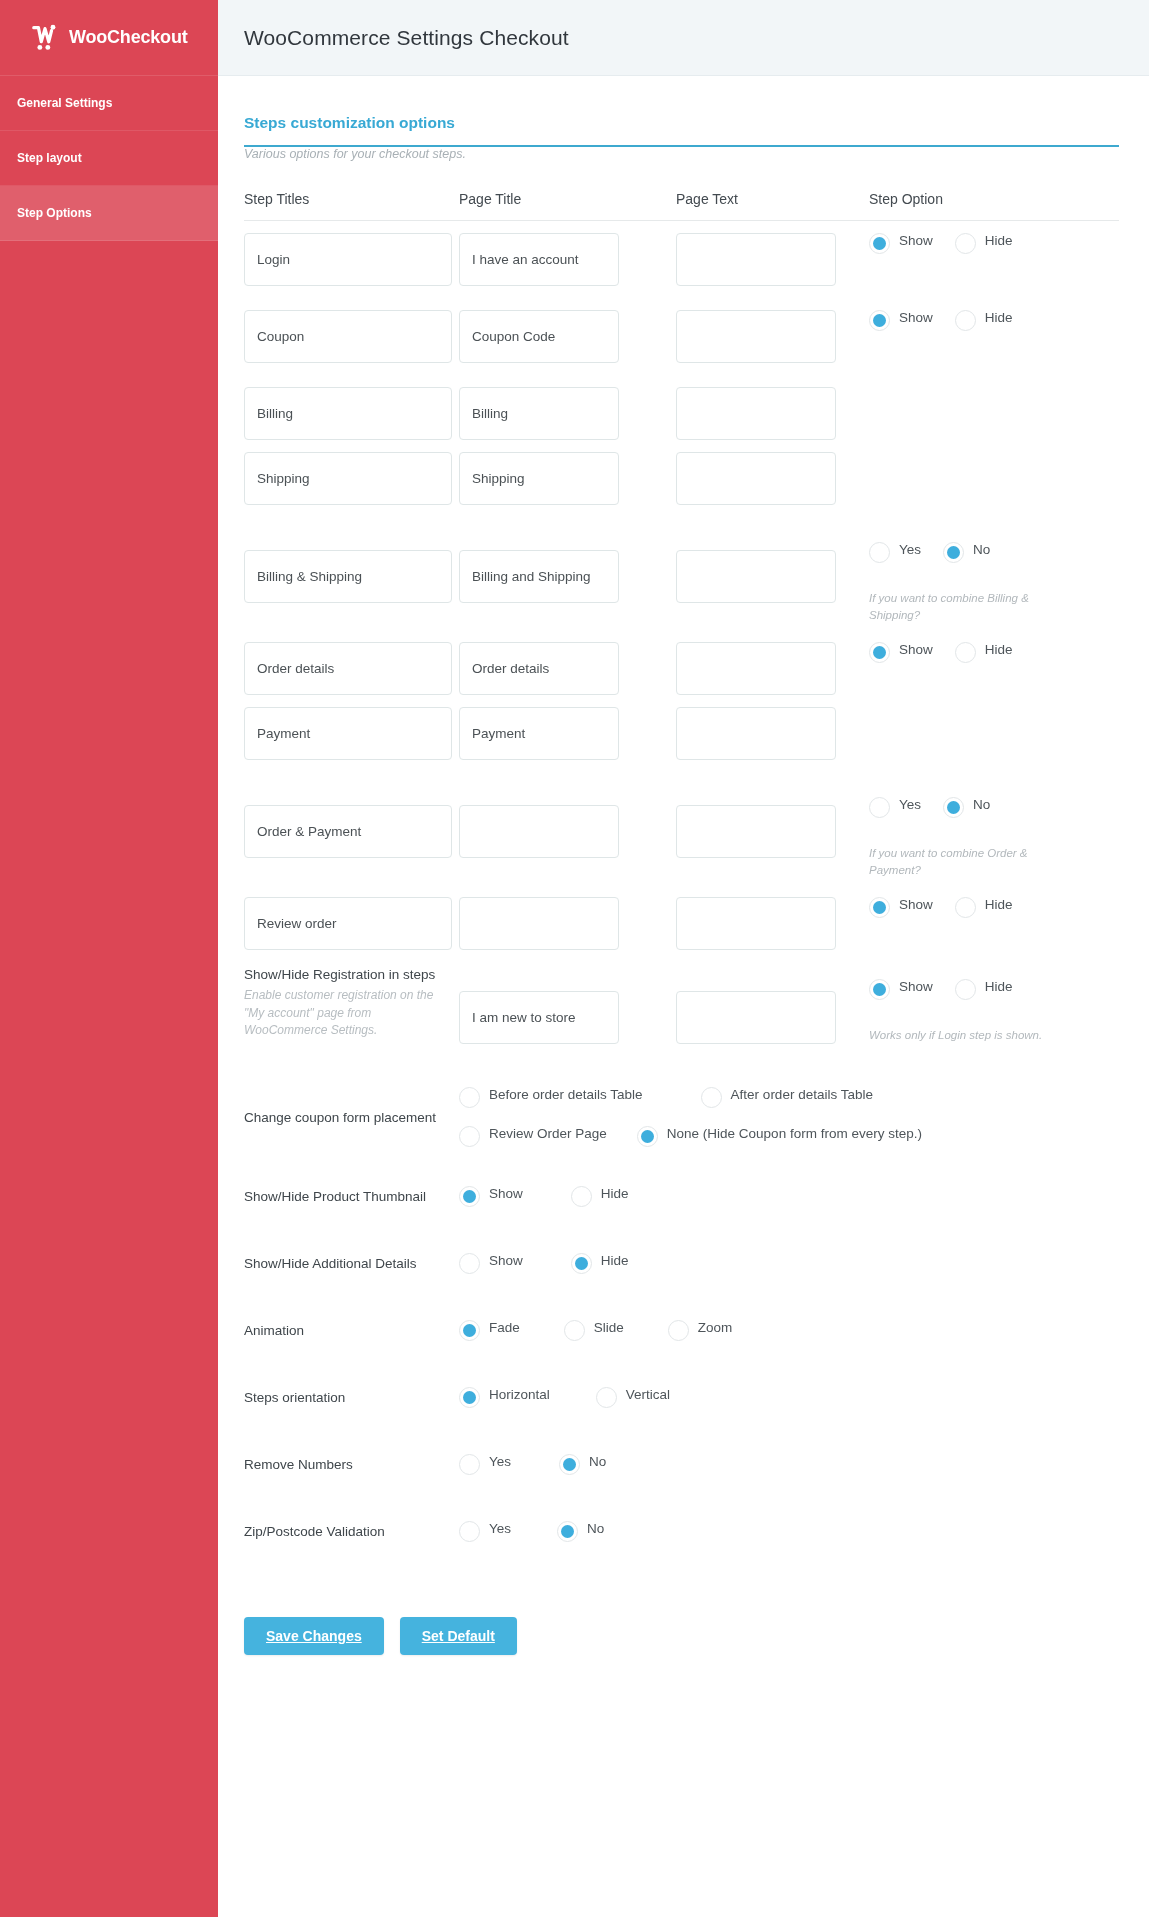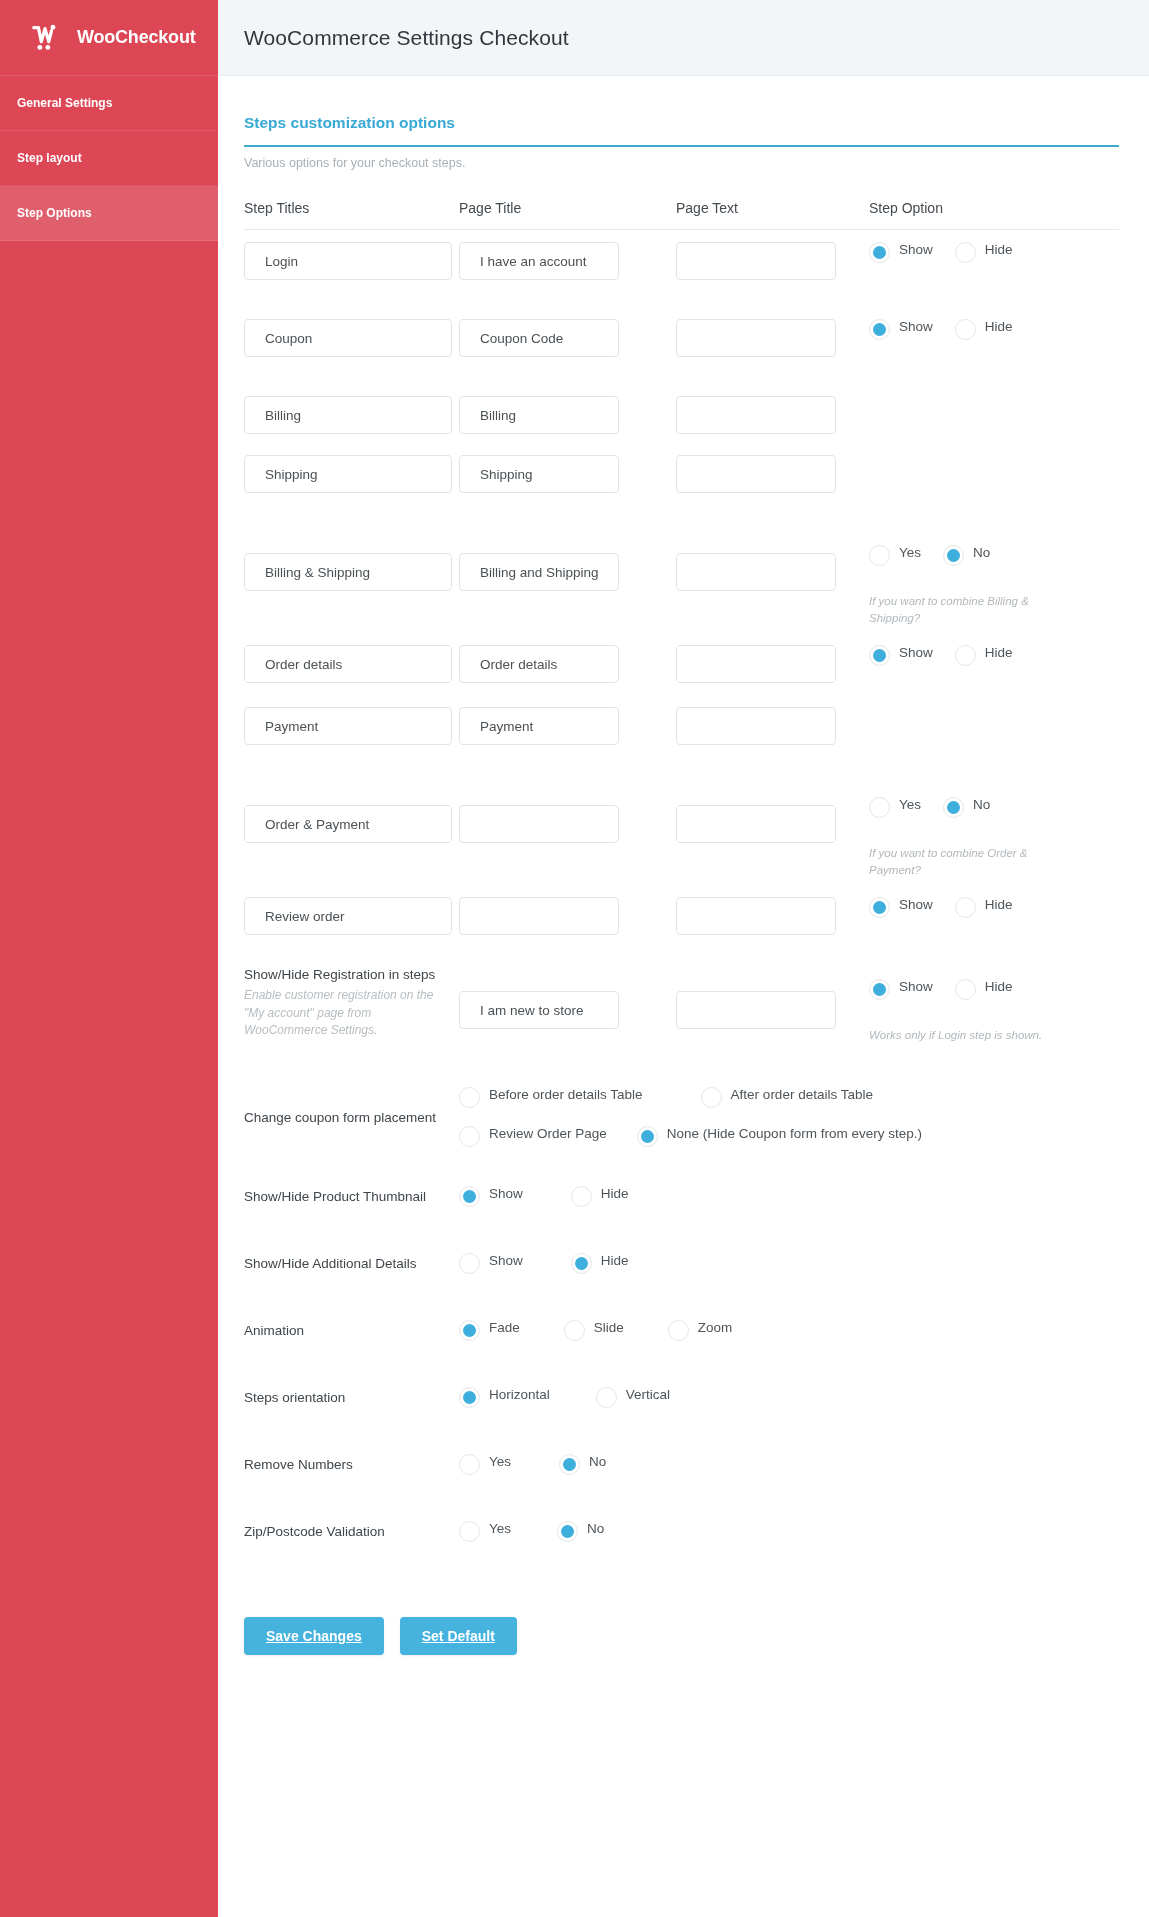--- a/index.html
+++ b/index.html
@@ -21,21 +21,21 @@
     width: 218px;
     flex: 0 0 218px;
     background: #dc4655;
     color: #ffffff;
   }
   .brand {
     height: 76px;
     display: flex;
     align-items: center;
     padding-left: 30px;
-    gap: 17px;
+    gap: 9px;
     border-bottom: 1px solid rgba(255,255,255,0.12);
   }
   .brand-mark { width: 30px; height: 30px; display: block; }
   .brand-text {
     font-size: 18px;
     font-weight: bold;
     letter-spacing: -0.2px;
     color: #fff;
   }
   .nav-item {
@@ -71,23 +71,23 @@
 
   .section-title {
     color: #38a9d4;
     font-size: 15.5px;
     font-weight: bold;
     padding-bottom: 13px;
     border-bottom: 2px solid #3ea9cf;
     display: block;
   }
   .section-sub {
+    font-style: italic;
     font-size: 12.5px;
     color: #a8b0b5;
-    padding-top: 9px;
   }
 
   
   .grid { margin-top: 30px; }
   .grid-head {
     display: flex;
     align-items: flex-end;
     padding-bottom: 13px;
     border-bottom: 1px solid #e6e9ea;
   }
@@ -102,25 +102,25 @@
 
   .row {
     display: flex;
     align-items: flex-start;
     min-height: 77px;
   }
   .cell { padding-top: 12px; }
 
   .txt {
     width: 208px;
-    height: 38px;
+    height: 53px;
     border: 1px solid #dfe6e7;
     border-radius: 4px;
     background: #fff;
-    padding: 0 20px;
+    padding: 0 12px;
     font-size: 13.5px;
     color: #4b5155;
     font-family: "Liberation Sans", sans-serif;
     outline: none;
   }
   .txt.narrow { width: 160px; }
   .txt::placeholder { color: #c9cfd2; }
 
   .rowlabel {
     font-size: 13.5px;

